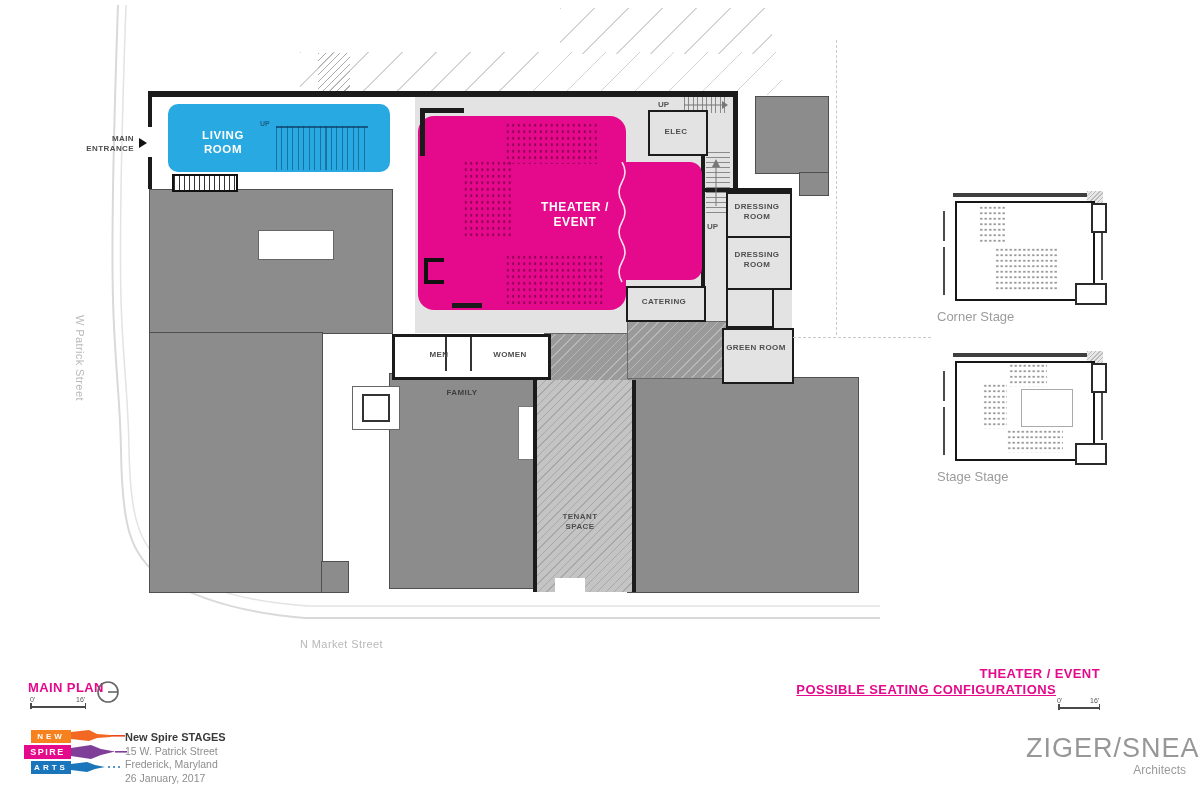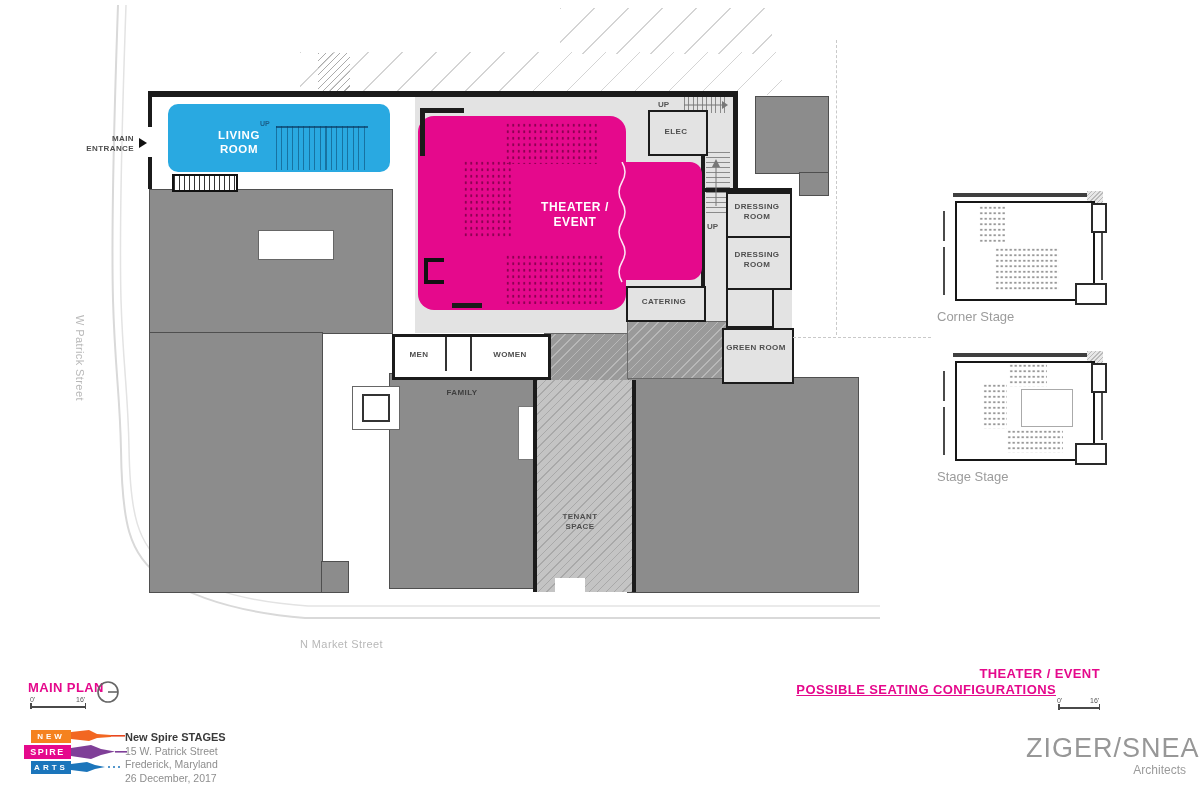--- a/index.html
+++ b/index.html
@@ -105,21 +105,21 @@
   <div class="hatch-zone" style="left:545px;top:334px;width:83px;height:46px;"></div>
   <div class="hatch-zone" style="left:628px;top:322px;width:105px;height:56px;"></div>
 
   <div class="tenant" style="left:533px;top:380px;width:95px;height:212px;"></div>
   <div class="abs" style="left:555px;top:578px;width:30px;height:14px;background:#fff;"></div>
   <div class="roomlbl" style="left:548px;top:512px;width:64px;">TENANT SPACE</div>
 
   <div class="living" style="left:168px;top:104px;width:222px;height:68px;"></div>
   <div class="lr-stairs" style="left:276px;top:126px;width:92px;height:42px;"></div>
   <div class="abs" style="left:260px;top:120px;font-size:7px;font-weight:700;color:#1A5F8A;">UP</div>
-  <div class="bigwhite" style="left:202px;top:128px;width:74px;font-size:11.5px;line-height:14px;">LIVING ROOM</div>
+  <div class="bigwhite" style="left:186px;top:128px;width:74px;font-size:11.5px;line-height:14px;">LIVING ROOM</div>
   <div class="abs" style="left:172px;top:174px;width:62px;height:14px;background:#fff;border:2px solid #111;background-image:repeating-linear-gradient(to right,#333 0 1px,transparent 1px 5px);"></div>
 
   <div class="theater" style="left:612px;top:162px;width:90px;height:118px;border-radius:0 12px 12px 0;"></div>
   <div class="theater" style="left:418px;top:116px;width:208px;height:194px;border-radius:16px;"></div>
   <div class="seatdots" style="left:505px;top:122px;width:95px;height:42px;"></div>
   <div class="seatdots" style="left:463px;top:160px;width:50px;height:78px;"></div>
   <div class="seatdots" style="left:505px;top:254px;width:100px;height:50px;"></div>
   <svg class="abs" style="left:614px;top:162px;width:16px;height:122px;" viewBox="0 0 16 122">
     <path d="M8,0 Q14,10 8,20 T8,40 T8,60 T8,80 T8,100 T8,120" fill="none" stroke="rgba(255,255,255,.9)" stroke-width="1.5"></path>
   </svg>
@@ -151,21 +151,21 @@
   <div class="roomlbl" style="left:729px;top:250px;width:56px;">DRESSING ROOM</div>
   <div class="room" style="left:726px;top:288px;width:44px;height:36px;"></div>
   <div class="room" style="left:626px;top:286px;width:76px;height:32px;"></div>
   <div class="roomlbl" style="left:630px;top:297px;width:68px;">CATERING</div>
   <div class="room" style="left:722px;top:328px;width:68px;height:52px;"></div>
   <div class="roomlbl" style="left:726px;top:343px;width:60px;">GREEN ROOM</div>
 
   <div class="abs" style="left:392px;top:334px;width:153px;height:40px;background:#fff;border:3px solid #1B1B1B;"></div>
   <div class="abs" style="left:445px;top:337px;width:2px;height:34px;background:#333;"></div>
   <div class="abs" style="left:470px;top:337px;width:2px;height:34px;background:#333;"></div>
-  <div class="roomlbl" style="left:396px;top:350px;width:46px;">MEN</div>
+  <div class="roomlbl" style="left:396px;top:350px;width:46px;padding-left:20px;">MEN</div>
   <div class="roomlbl" style="left:478px;top:350px;width:64px;">WOMEN</div>
   <div class="roomlbl" style="left:436px;top:388px;width:52px;color:#3F3F3F;">FAMILY</div>
 
   <div class="roomlbl" style="left:84px;top:134px;width:50px;text-align:right;">MAIN ENTRANCE</div>
   <div class="abs" style="left:139px;top:138px;width:0;height:0;border-top:5px solid transparent;border-bottom:5px solid transparent;border-left:8px solid #111;"></div>
 
   <div class="dash-v" style="left:836px;top:40px;height:295px;"></div>
   <div class="dash-h" style="left:793px;top:337px;width:138px;"></div>
 
 
@@ -222,21 +222,21 @@
       <circle cx="38" cy="39" r="1" fill="#1B75BB"></circle>
         <circle cx="43" cy="39" r="1" fill="#1B75BB"></circle>
         <circle cx="48" cy="39" r="1" fill="#1B75BB"></circle>
     </svg>
   </div>
 
   <div class="proj" style="left:125px;top:731px;">
     <div class="name">New Spire STAGES</div>
     <div>15 W. Patrick Street</div>
     <div>Frederick, Maryland</div>
-    <div>26 December, 2017</div>
+    <div>26 January, 2017</div>
   </div>
 
   <div class="mag-title" style="left:780px;top:666px;width:320px;text-align:right;">THEATER / EVENT</div>
   <div class="mag-title" style="left:736px;top:682px;width:320px;text-align:right;text-decoration:underline;">POSSIBLE SEATING CONFIGURATIONS</div>
   <div class="scalenum" style="left:1057px;top:697px;">0'</div>
   <div class="scalenum" style="left:1090px;top:697px;">16'</div>
   <div class="scalebar" style="left:1058px;top:707px;width:42px;"></div>
 
   <div class="firm" style="left:1026px;top:733px;">ZIGER/SNEAD</div>
   <div class="firm-sub" style="left:1026px;top:763px;">Architects</div>

